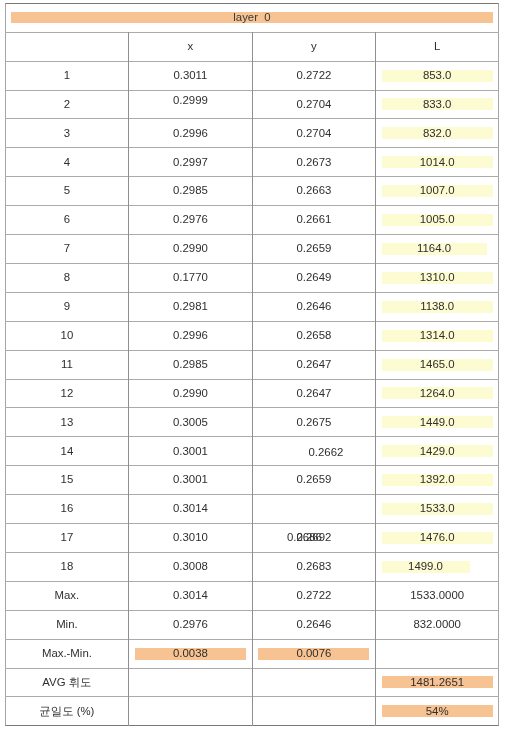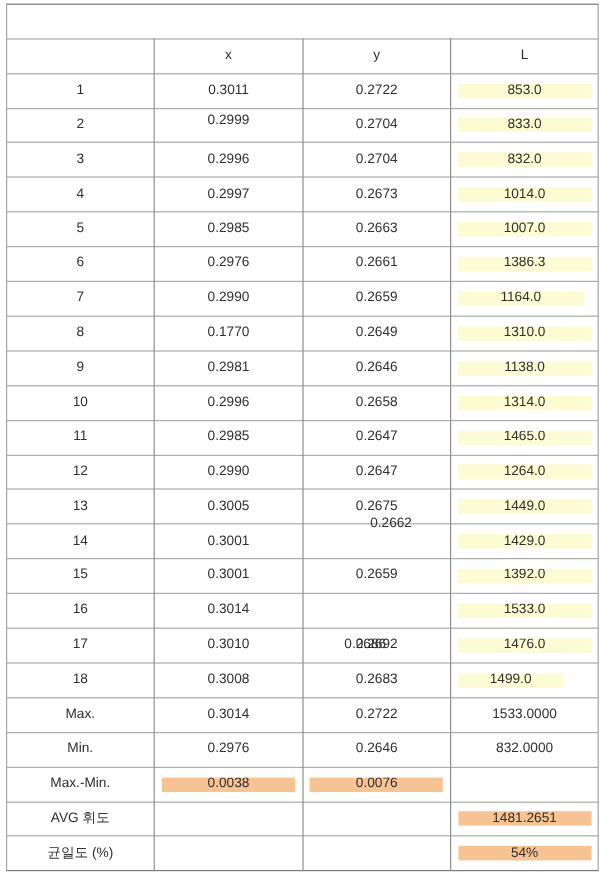--- a/index.html
+++ b/index.html
@@ -94,20 +94,21 @@
     line-height: 1;
   }
 </style>
 </head>
 <body>
 
 <div id="root">
 
   <div class="frame"></div>
 
+  <div class="titlebar"><span>layer  0</span></div>
 
   <div class="gridlines">
     <div class="hline" style="top:31.70px"></div>
     <div class="hline" style="top:60.60px"></div>
     <div class="hline" style="top:89.50px"></div>
     <div class="hline" style="top:118.40px"></div>
     <div class="hline" style="top:147.30px"></div>
     <div class="hline" style="top:176.20px"></div>
     <div class="hline" style="top:205.10px"></div>
     <div class="hline" style="top:234.00px"></div>
@@ -165,21 +166,21 @@
     <div class="row">
       <div class="cell" style="left:5.30px;top:176.70px;width:123.20px;height:28.90px">5</div>
       <div class="cell" style="left:128.50px;top:176.70px;width:123.90px;height:28.90px">0.2985</div>
       <div class="cell" style="left:252.40px;top:176.70px;width:123.10px;height:28.90px">0.2663</div>
       <div class="hl hl-yellow" style="left:381.50px;top:185.15px;width:111.30px;height:12px">1007.0</div>
     </div>
     <div class="row">
       <div class="cell" style="left:5.30px;top:205.60px;width:123.20px;height:28.90px">6</div>
       <div class="cell" style="left:128.50px;top:205.60px;width:123.90px;height:28.90px">0.2976</div>
       <div class="cell" style="left:252.40px;top:205.60px;width:123.10px;height:28.90px">0.2661</div>
-      <div class="hl hl-yellow" style="left:381.50px;top:214.05px;width:111.30px;height:12px">1386.3</div>
+      <div class="hl hl-yellow" style="left:381.50px;top:214.05px;width:111.30px;height:12px">1005.0</div>
     </div>
     <div class="row">
       <div class="cell" style="left:5.30px;top:234.50px;width:123.20px;height:28.90px">7</div>
       <div class="cell" style="left:128.50px;top:234.50px;width:123.90px;height:28.90px">0.2990</div>
       <div class="cell" style="left:252.40px;top:234.50px;width:123.10px;height:28.90px">0.2659</div>
       <div class="hl hl-yellow" style="left:381.50px;top:242.95px;width:105px;height:12px">1164.0</div>
     </div>
     <div class="row">
       <div class="cell" style="left:5.30px;top:263.40px;width:123.20px;height:28.90px">8</div>
       <div class="cell" style="left:128.50px;top:263.40px;width:123.90px;height:28.90px">0.1770</div>
@@ -212,21 +213,21 @@
     </div>
     <div class="row">
       <div class="cell" style="left:5.30px;top:407.90px;width:123.20px;height:28.90px">13</div>
       <div class="cell" style="left:128.50px;top:407.90px;width:123.90px;height:28.90px">0.3005</div>
       <div class="cell" style="left:252.40px;top:407.90px;width:123.10px;height:28.90px">0.2675</div>
       <div class="hl hl-yellow" style="left:381.50px;top:416.35px;width:111.30px;height:12px">1449.0</div>
     </div>
     <div class="row">
       <div class="cell" style="left:5.30px;top:436.80px;width:123.20px;height:28.90px">14</div>
       <div class="cell" style="left:128.50px;top:436.80px;width:123.90px;height:28.90px">0.3001</div>
-      <div class="cell" style="left:252.40px;top:422px;width:147px;height:28.90px">0.2662</div>
+      <div class="cell" style="left:252.40px;top:438px;width:147px;height:28.90px">0.2662</div>
       <div class="hl hl-yellow" style="left:381.50px;top:445.25px;width:111.30px;height:12px">1429.0</div>
     </div>
     <div class="row">
       <div class="cell" style="left:5.30px;top:465.70px;width:123.20px;height:28.90px">15</div>
       <div class="cell" style="left:128.50px;top:465.70px;width:123.90px;height:28.90px">0.3001</div>
       <div class="cell" style="left:252.40px;top:465.70px;width:123.10px;height:28.90px">0.2659</div>
       <div class="hl hl-yellow" style="left:381.50px;top:474.15px;width:111.30px;height:12px">1392.0</div>
     </div>
     <div class="row">
       <div class="cell" style="left:5.30px;top:494.60px;width:123.20px;height:28.90px">16</div>

